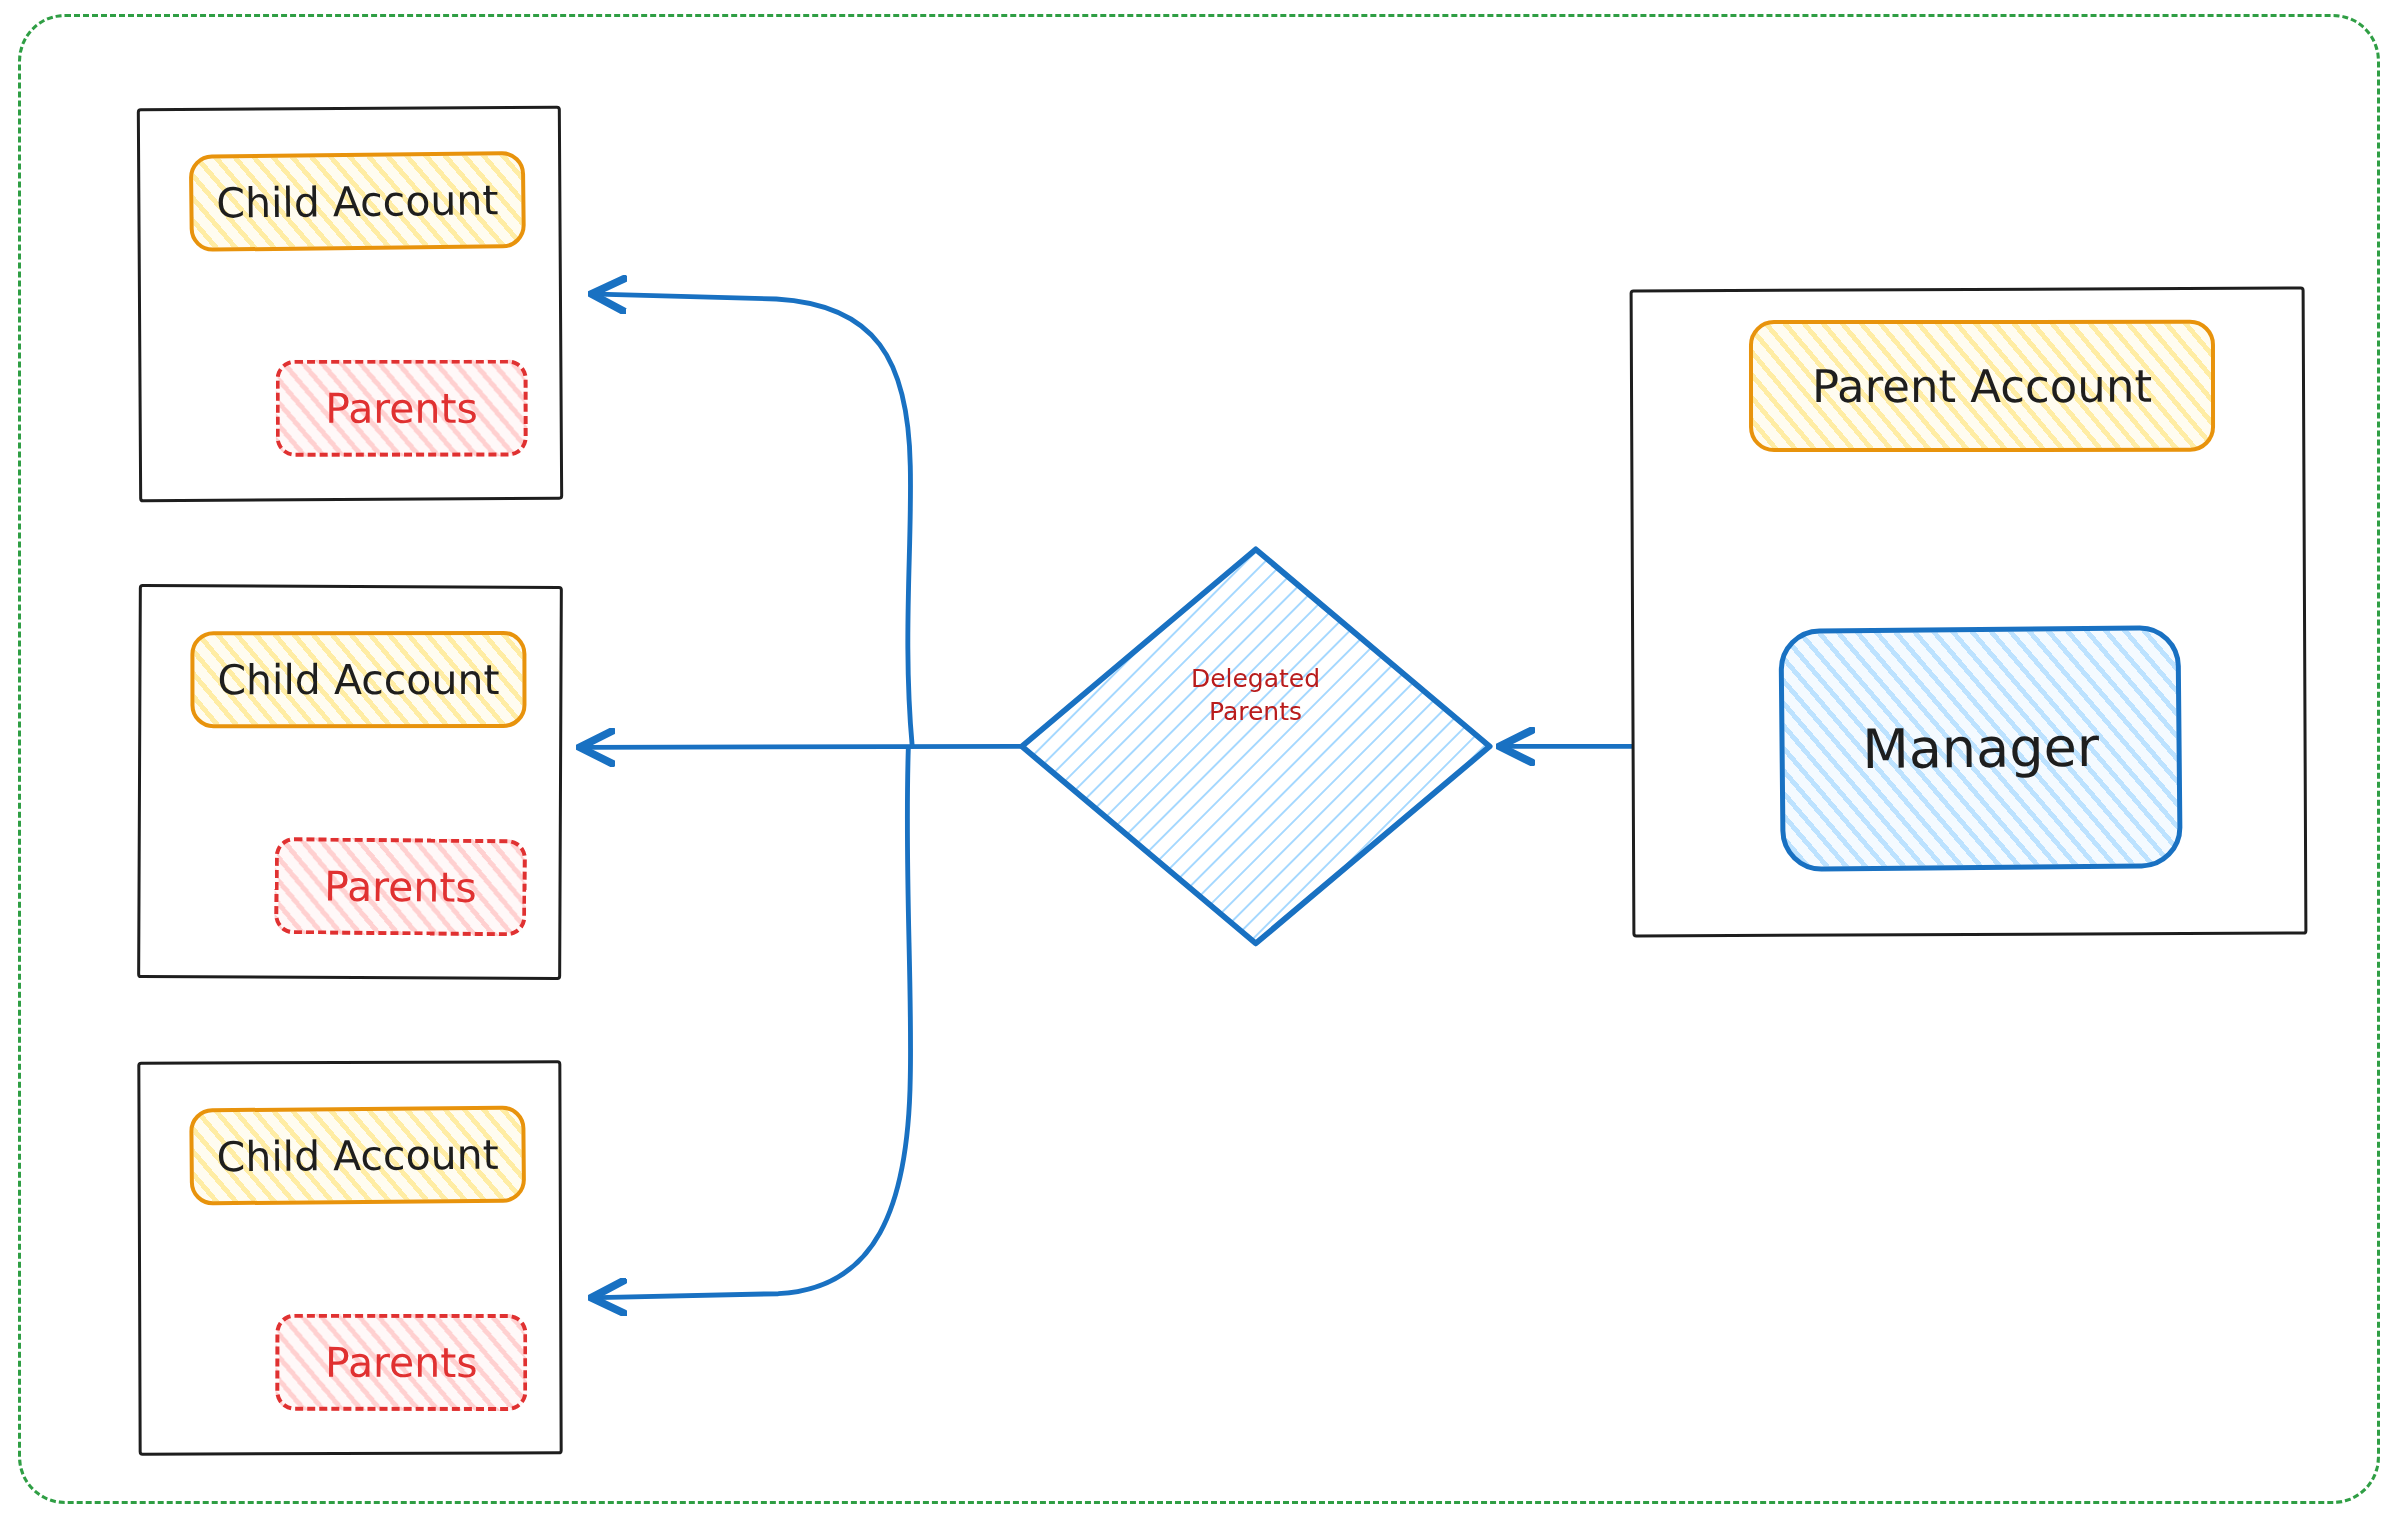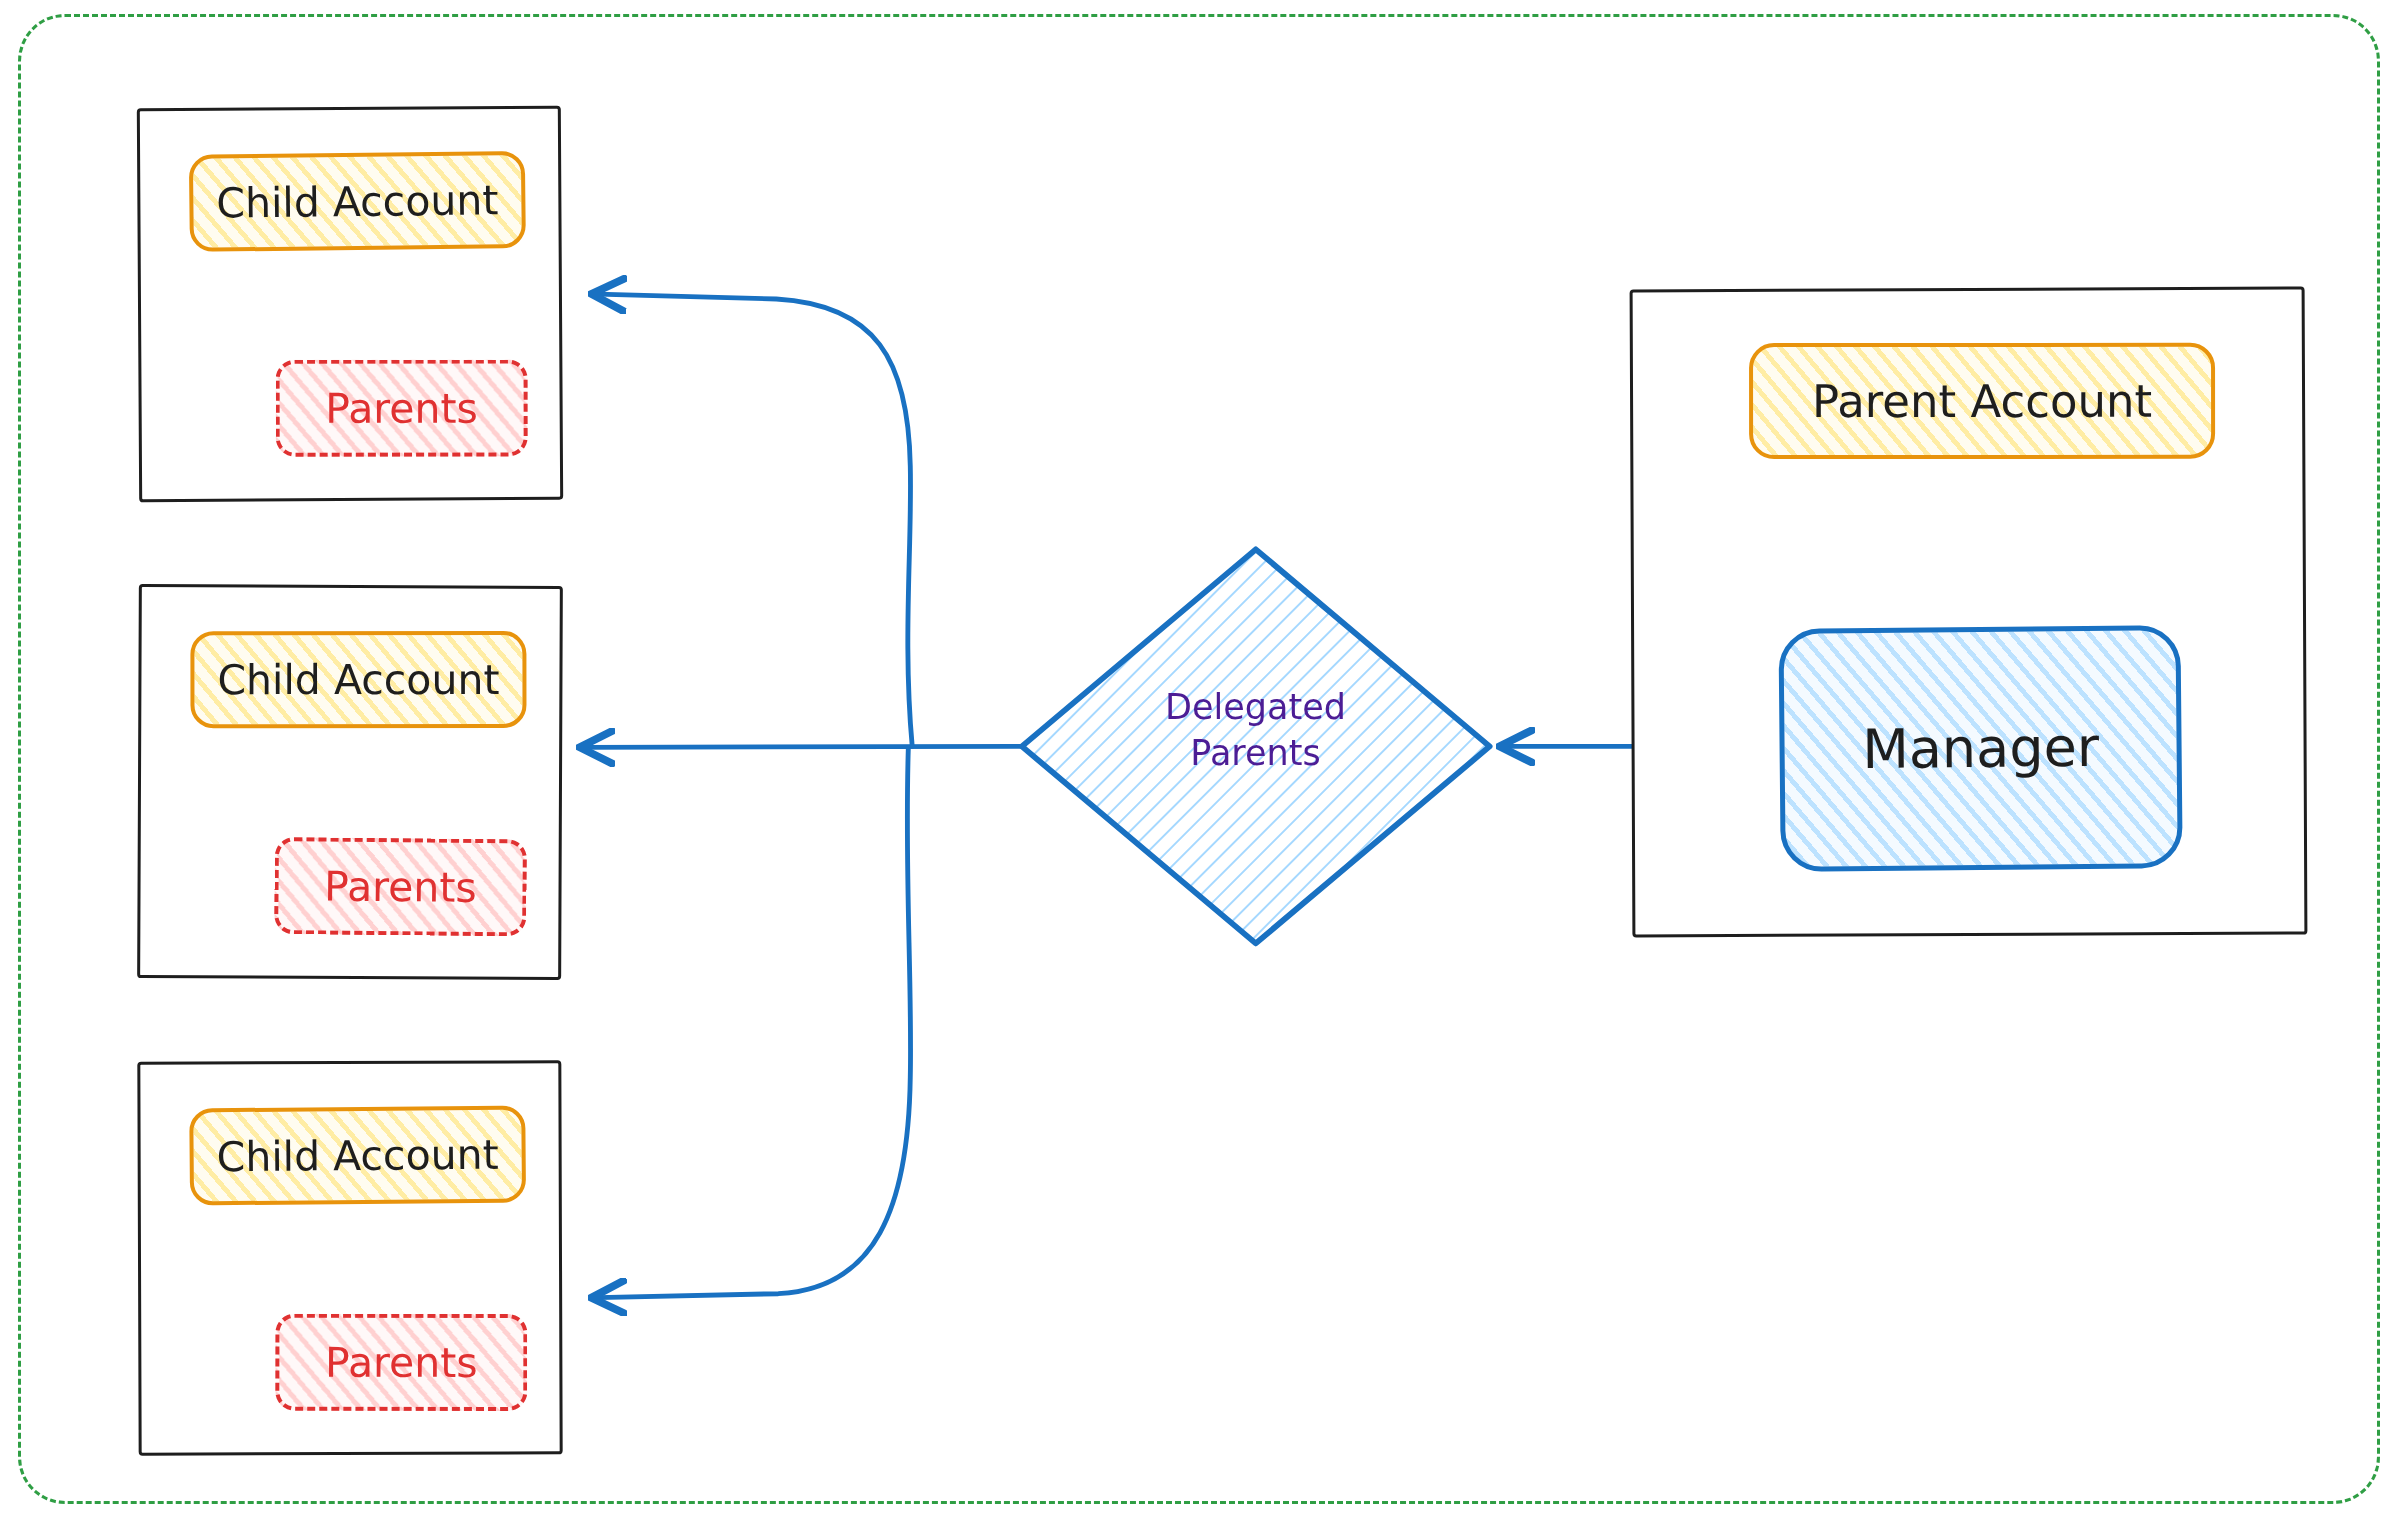--- a/index.html
+++ b/index.html
@@ -65,22 +65,22 @@
     position: absolute;
     left: 1631px; top: 288px;
     width: 675px; height: 648px;
     border: 3.9px solid #1e1e1e;
     border-radius: 3.9px;
     background: #ffffff;
     transform: rotate(-0.25deg);
   }
   .parent-title {
     position: absolute;
-    left: 116px; top: 52px;
-    width: 466px; height: 116px;
+    left: 116px; top: 29px;
+    width: 466px; height: 132px;
     border: 4.9px solid #e8930c;
     border-radius: 25px;
     display: flex; align-items: center; justify-content: center;
     font-size: 45px;
     color: #1e1e1e;
     background-color: #fffcf0;
     background-image: repeating-linear-gradient(50deg, rgba(255,224,102,0.55) 0 4.9px, rgba(255,255,255,0) 4.9px 14.6px);
     transform: rotate(0.2deg);
   }
   .manager-box {
@@ -92,26 +92,26 @@
     display: flex; align-items: center; justify-content: center;
     font-size: 54px;
     color: #1e1e1e;
     background-color: #f4faff;
     background-image: repeating-linear-gradient(50deg, rgba(165,216,255,0.7) 0 4.9px, rgba(255,255,255,0) 4.9px 14.6px);
     transform: rotate(-0.3deg);
   }
 
   .diamond-label {
     position: absolute;
-    left: 1100px; top: 685px;
+    left: 1100px; top: 663px;
     width: 311px;
     text-align: center;
-    font-size: 35px;
+    font-size: 25px;
     line-height: 1.3;
-    color: #4c1d95;
+    color: #b91c1c;
   }
 </style>
 </head>
 <body>
 
 <div class="canvas">
 
   <div class="frame"></div>
 
   <svg class="wires" viewBox="0 0 2470 1563">

